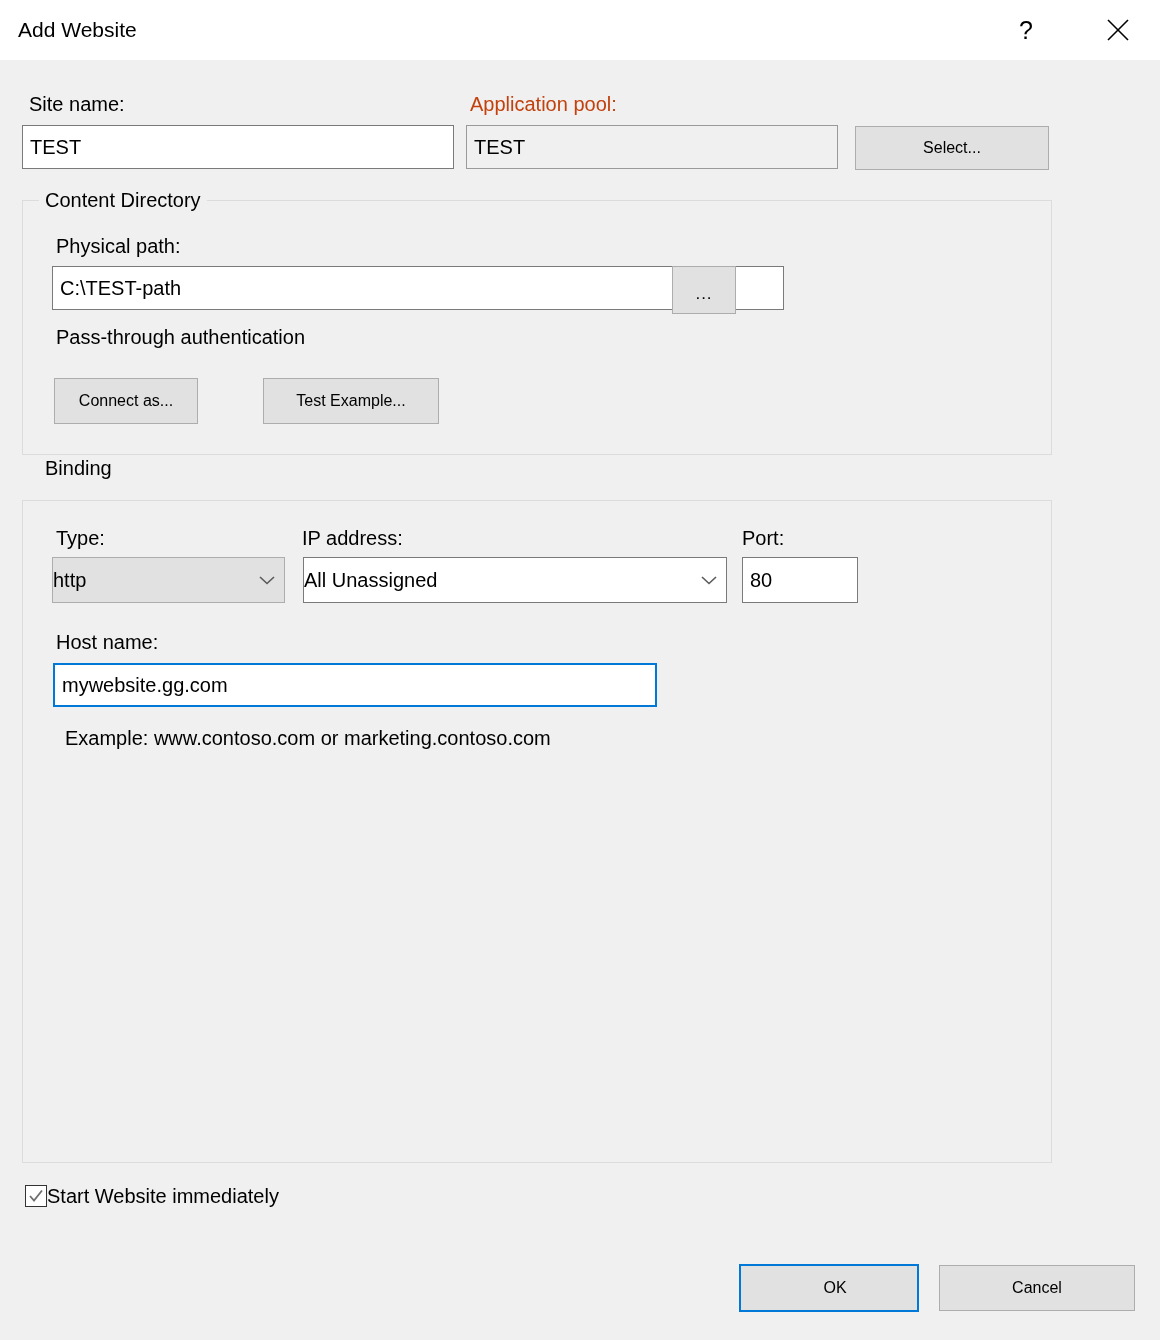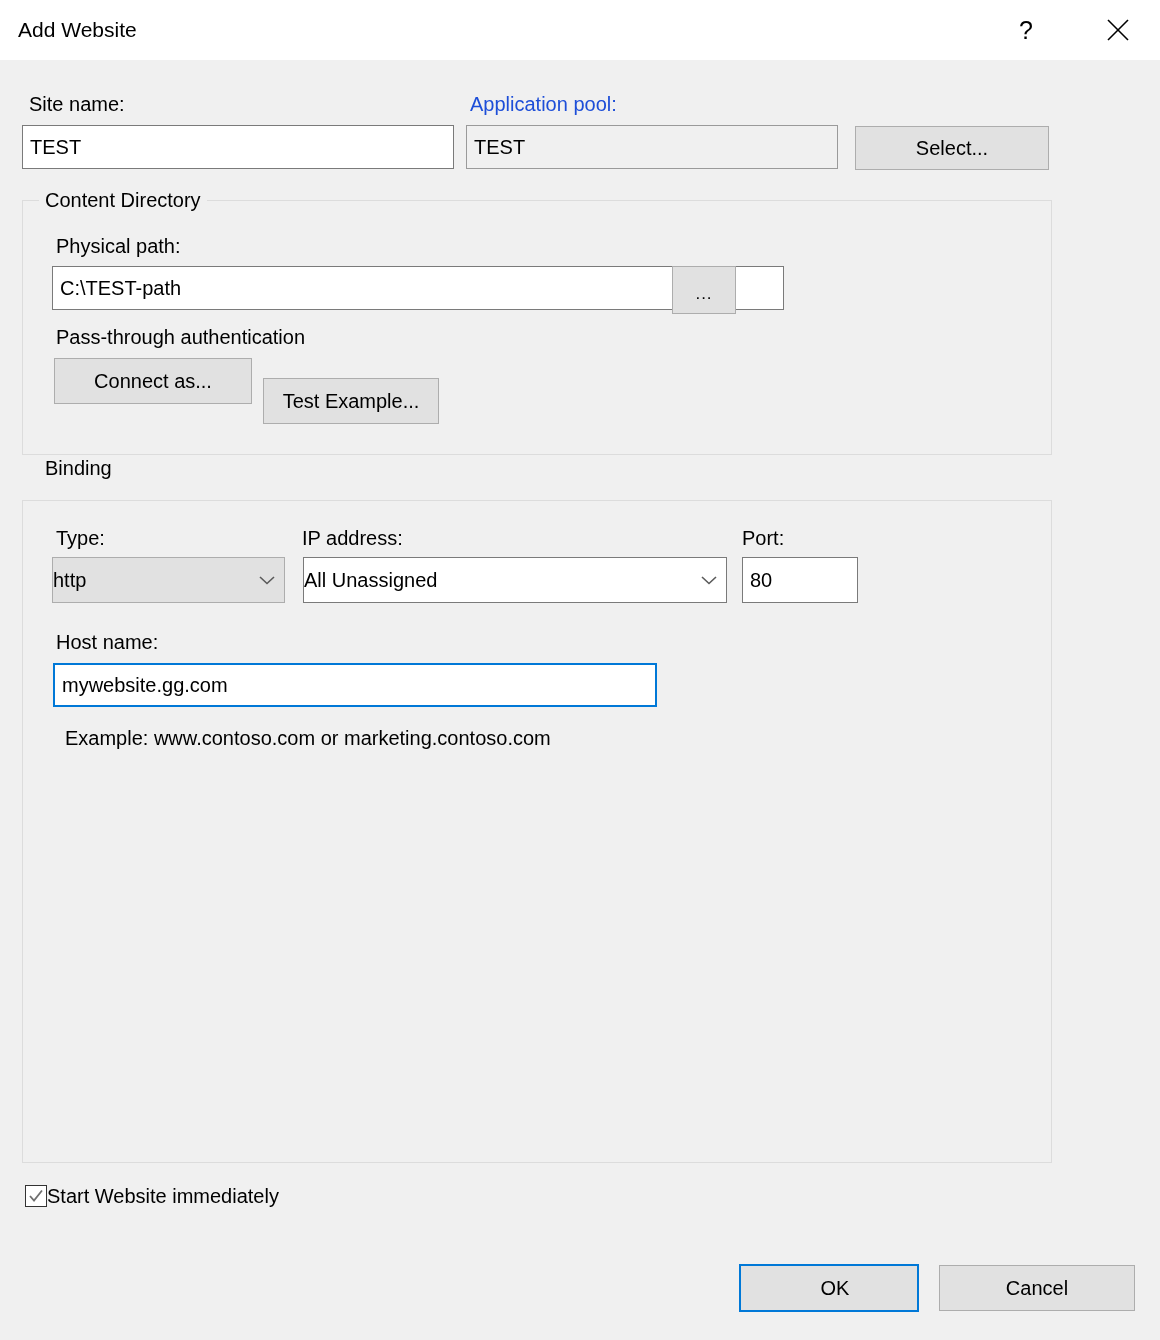--- a/index.html
+++ b/index.html
@@ -57,21 +57,21 @@
   .title-btn svg { display: block; }
 
   
   .label {
     position: absolute;
     font-size: 20px;
     line-height: 24px;
     color: #000000;
     white-space: nowrap;
   }
-  .label.disabled { color: #1d4ed8; }
+  .label.disabled { color: #c2410c; }
 
   .textbox {
     position: absolute;
     box-sizing: border-box;
     background: #ffffff;
     border: 1px solid #7a7a7a;
     font-family: "Liberation Sans", sans-serif;
     font-size: 20px;
     color: #000000;
     padding: 0 7px;
@@ -87,21 +87,21 @@
   .textbox.focused {
     border: 2px solid #0078d7;
   }
 
   .button {
     position: absolute;
     box-sizing: border-box;
     background: #e1e1e1;
     border: 1px solid #adadad;
     font-family: "Liberation Sans", sans-serif;
-    font-size: 20px;
+    font-size: 16px;
     color: #000000;
     display: flex;
     align-items: center;
     justify-content: center;
     cursor: default;
     user-select: none;
     white-space: nowrap;
   }
   .button.defaulted {
     border: 2px solid #0078d7;
@@ -232,21 +232,21 @@
 <div class="group-title" style="left:39px; top:188px;">Content Directory</div>
 
 <div class="label" style="left:56px; top:234px;">Physical path:</div>
 
 <div class="textbox" style="left:52px; top:266px; width:732px; height:44px;">C:\TEST-path</div>
 
 <div class="button dots" style="left:672px; top:266px; width:64px; height:48px;">...</div>
 
 <div class="static-text" style="left:56px; top:325px;">Pass-through authentication</div>
 
-<div class="button" style="left:54px; top:358px; width:198px; height:46px;">Connect as...</div>
+<div class="button" style="left:54px; top:378px; width:144px; height:46px;">Connect as...</div>
 
 <div class="button" style="left:263px; top:378px; width:176px; height:46px;">Test Example...</div>
 
 <div class="groupbox" style="left:22px; top:500px; width:1030px; height:663px;"></div>
 <div class="group-title" style="left:39px; top:456px;">Binding</div>
 
 <div class="label" style="left:56px; top:526px;">Type:</div>
 
 <div class="combo grey" style="left:52px; top:557px; width:233px; height:46px;">
   <span class="combo-value">http</span>

